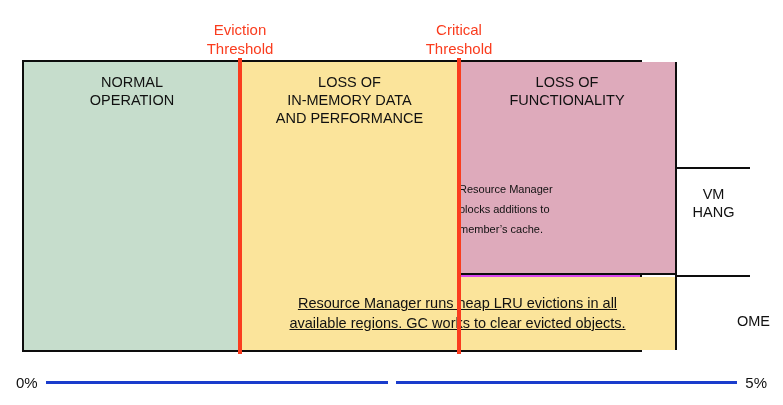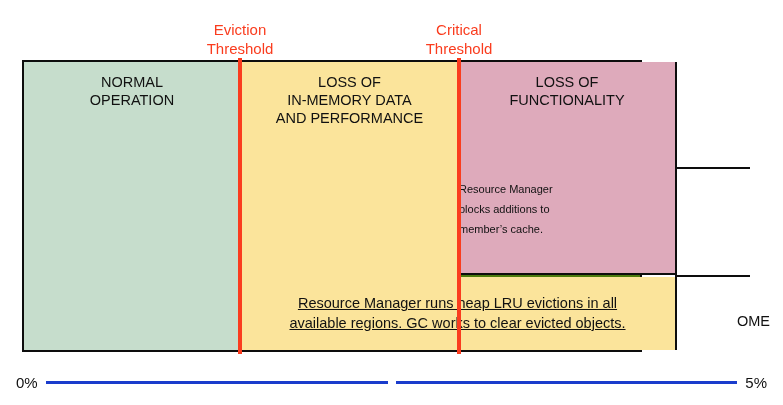--- a/index.html
+++ b/index.html
@@ -32,21 +32,21 @@
 
   
   #chart-frame {
     position: absolute;
     left: 22px;
     top: 60px;
     width: 620px;
     height: 292px;
     box-sizing: border-box;
     border: 2px solid #0d0d0d;
-    background: #4d7c0f;
+    background: #d946ef;
   }
 
   .band {
     position: absolute;
     box-sizing: border-box;
   }
 
   
   #band-normal {
     left: 0; top: 0;
@@ -216,20 +216,22 @@
 FUNCTIONALITY</div>
 
   <div id="note-resource-manager-blocks">Resource Manager
 blocks additions to
 member’s cache.</div>
 
   <div id="note-resource-manager-evictions">Resource Manager runs heap LRU evictions in all
 available regions. GC works to clear evicted objects.</div>
 
 
+  <div class="gc-entry" id="gc-entry-1">VM
+HANG</div>
 
   <div class="gc-entry" id="gc-entry-2">OME</div>
 </div>
 
 <div class="threshold-line" id="threshold-line-eviction"></div>
 <div class="threshold-line" id="threshold-line-critical"></div>
 
 <div id="axis">
   <span class="axis-endpoint">0%</span>
   <span class="axis-rule"></span>

